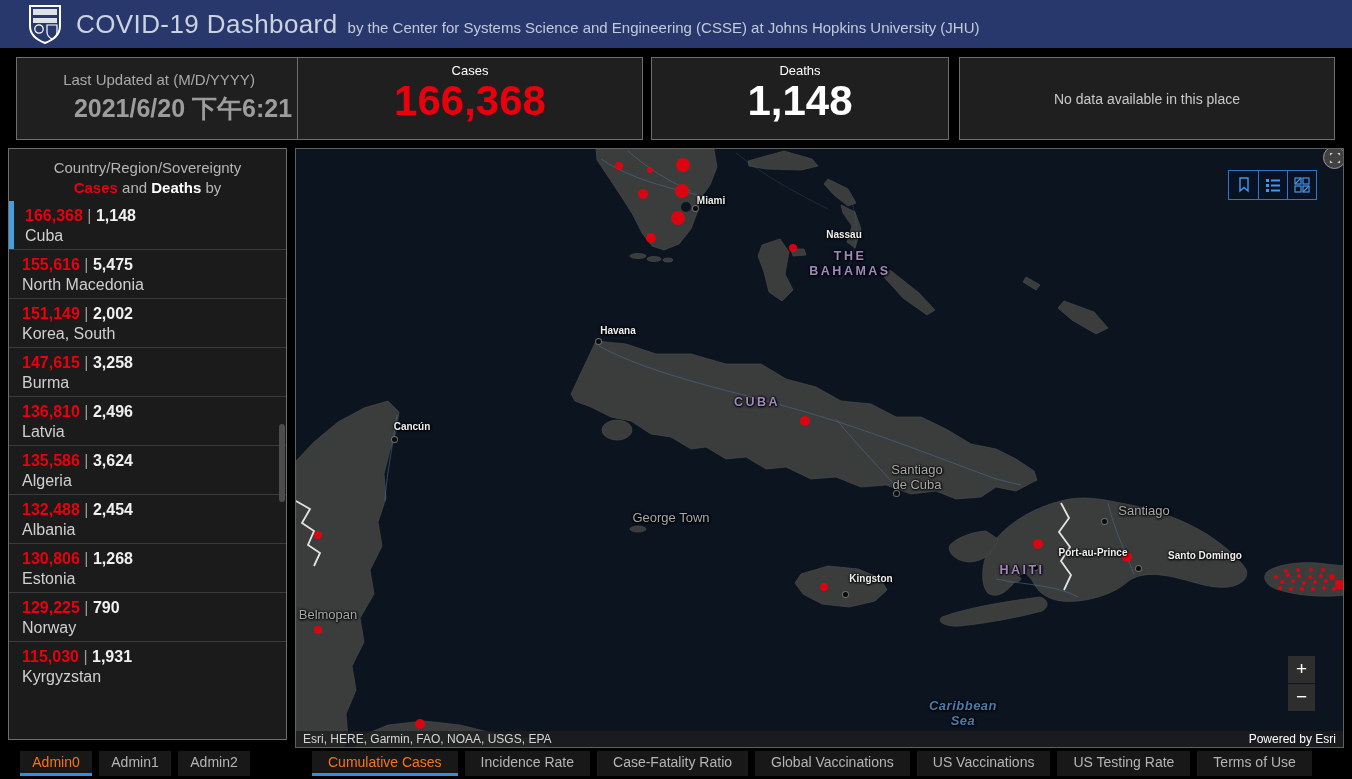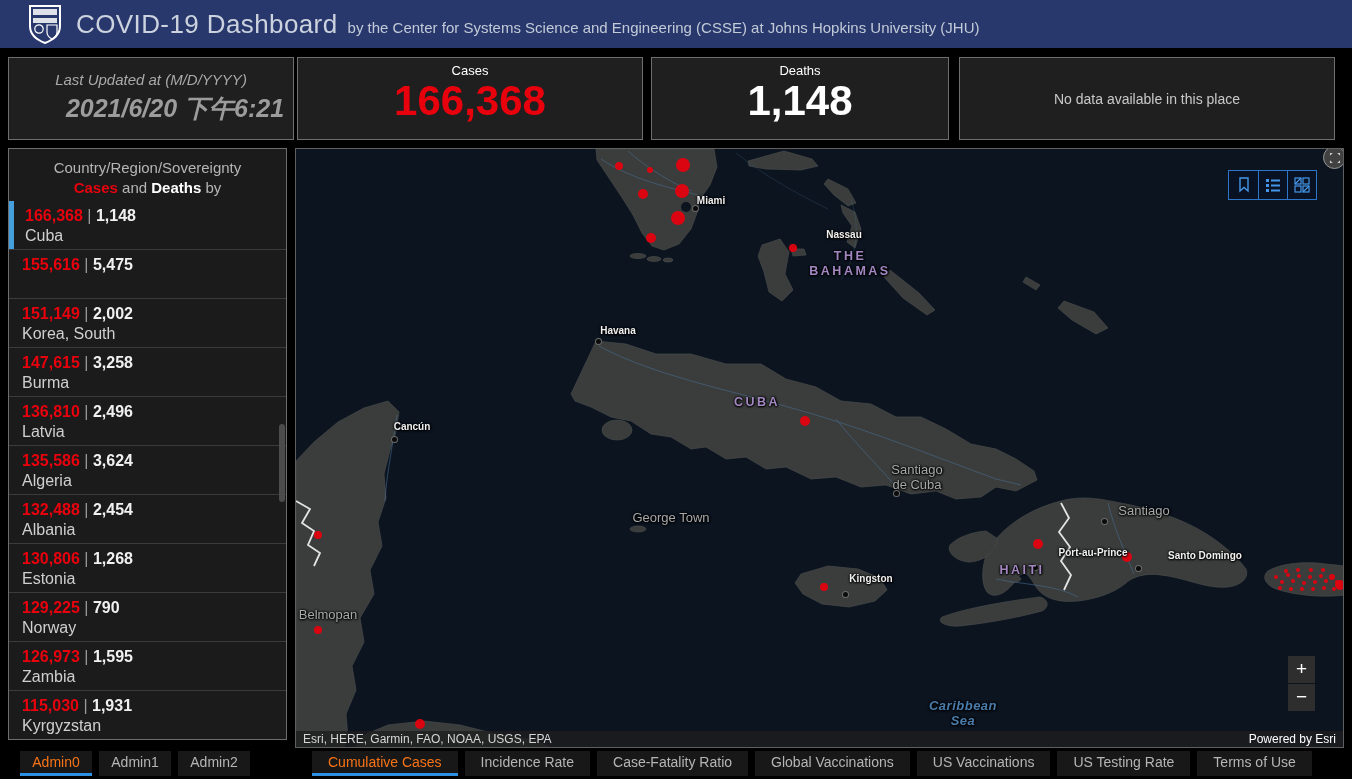--- a/index.html
+++ b/index.html
@@ -11,21 +11,21 @@
   .app-header { position:absolute; left:0; top:0; width:1352px; height:48px;
       background:var(--header-blue,#28386d); display:flex; align-items:center; padding-left:28px; }
   .logo { width:34px; height:40px; margin-right:14px; flex:0 0 auto; }
   .titles { display:flex; align-items:baseline; }
   .app-title { font-size:26px; color:#ccd3de; letter-spacing:.4px; margin-right:10px; white-space:nowrap; }
   .app-subtitle { font-size:15px; color:#c2cad7; white-space:nowrap; }
 
   
   .panel { position:absolute; top:57px; height:83px; background:#1f1f1f;
            border:1px solid #6e6e6e; }
-  #p-updated { left:8px;   width:286px; text-align:center;font-style:italic; }
+  #p-updated { left:16px;   width:286px; text-align:center; }
   #p-cases   { left:297px; width:346px; text-align:center; }
   #p-deaths  { left:651px; width:298px; text-align:center; }
   #p-nodata  { left:959px; width:376px; display:flex; align-items:center; justify-content:center; }
   .lu-label { margin-top:13px; font-size:15px; color:#a9a9a9; }
   .lu-value { margin-top:4px;  font-size:25px; font-weight:bold; color:#9c9c9c;padding-left:48px; }
   .stat-label { margin-top:5px; font-size:13px; color:#ffffff; }
   .stat-value { margin-top:1px; font-size:42px; font-weight:bold; line-height:1.05; color:#fff; }
   .stat-value.red { color:var(--red,#e8000d); }
   .nodata-text { font-size:14px; color:#c9c9c9; }
 
@@ -134,20 +134,21 @@
       <div>Country/Region/Sovereignty</div>
       <div><span class="sh-red">Cases</span><span> and </span><span class="sh-white">Deaths</span><span> by</span></div>
     </div>
     <div class="country-list" id="country-list">
         <div class="country-item selected">
           <div class="ci-nums"><span class="ci-cases">166,368</span><span class="ci-sep"> | </span><span class="ci-deaths">1,148</span></div>
           <div class="ci-name">Cuba</div>
         </div>
         <div class="country-item">
           <div class="ci-nums"><span class="ci-cases">155,616</span><span class="ci-sep"> | </span><span class="ci-deaths">5,475</span></div>
+          <div class="ci-name">North Macedonia</div>
         </div>
         <div class="country-item">
           <div class="ci-nums"><span class="ci-cases">151,149</span><span class="ci-sep"> | </span><span class="ci-deaths">2,002</span></div>
           <div class="ci-name">Korea, South</div>
         </div>
         <div class="country-item">
           <div class="ci-nums"><span class="ci-cases">147,615</span><span class="ci-sep"> | </span><span class="ci-deaths">3,258</span></div>
           <div class="ci-name">Burma</div>
         </div>
         <div class="country-item">
@@ -162,24 +163,20 @@
           <div class="ci-nums"><span class="ci-cases">132,488</span><span class="ci-sep"> | </span><span class="ci-deaths">2,454</span></div>
           <div class="ci-name">Albania</div>
         </div>
         <div class="country-item">
           <div class="ci-nums"><span class="ci-cases">130,806</span><span class="ci-sep"> | </span><span class="ci-deaths">1,268</span></div>
           <div class="ci-name">Estonia</div>
         </div>
         <div class="country-item">
           <div class="ci-nums"><span class="ci-cases">129,225</span><span class="ci-sep"> | </span><span class="ci-deaths">790</span></div>
           <div class="ci-name">Norway</div>
-        </div>
-        <div class="country-item">
-          <div class="ci-nums"><span class="ci-cases">126,973</span><span class="ci-sep"> | </span><span class="ci-deaths">1,595</span></div>
-          <div class="ci-name">Zambia</div>
         </div>
         <div class="country-item">
           <div class="ci-nums"><span class="ci-cases">115,030</span><span class="ci-sep"> | </span><span class="ci-deaths">1,931</span></div>
           <div class="ci-name">Kyrgyzstan</div>
         </div>
       </div>
     <div class="scroll-thumb"></div>
   </aside>
 
   <div class="map">

